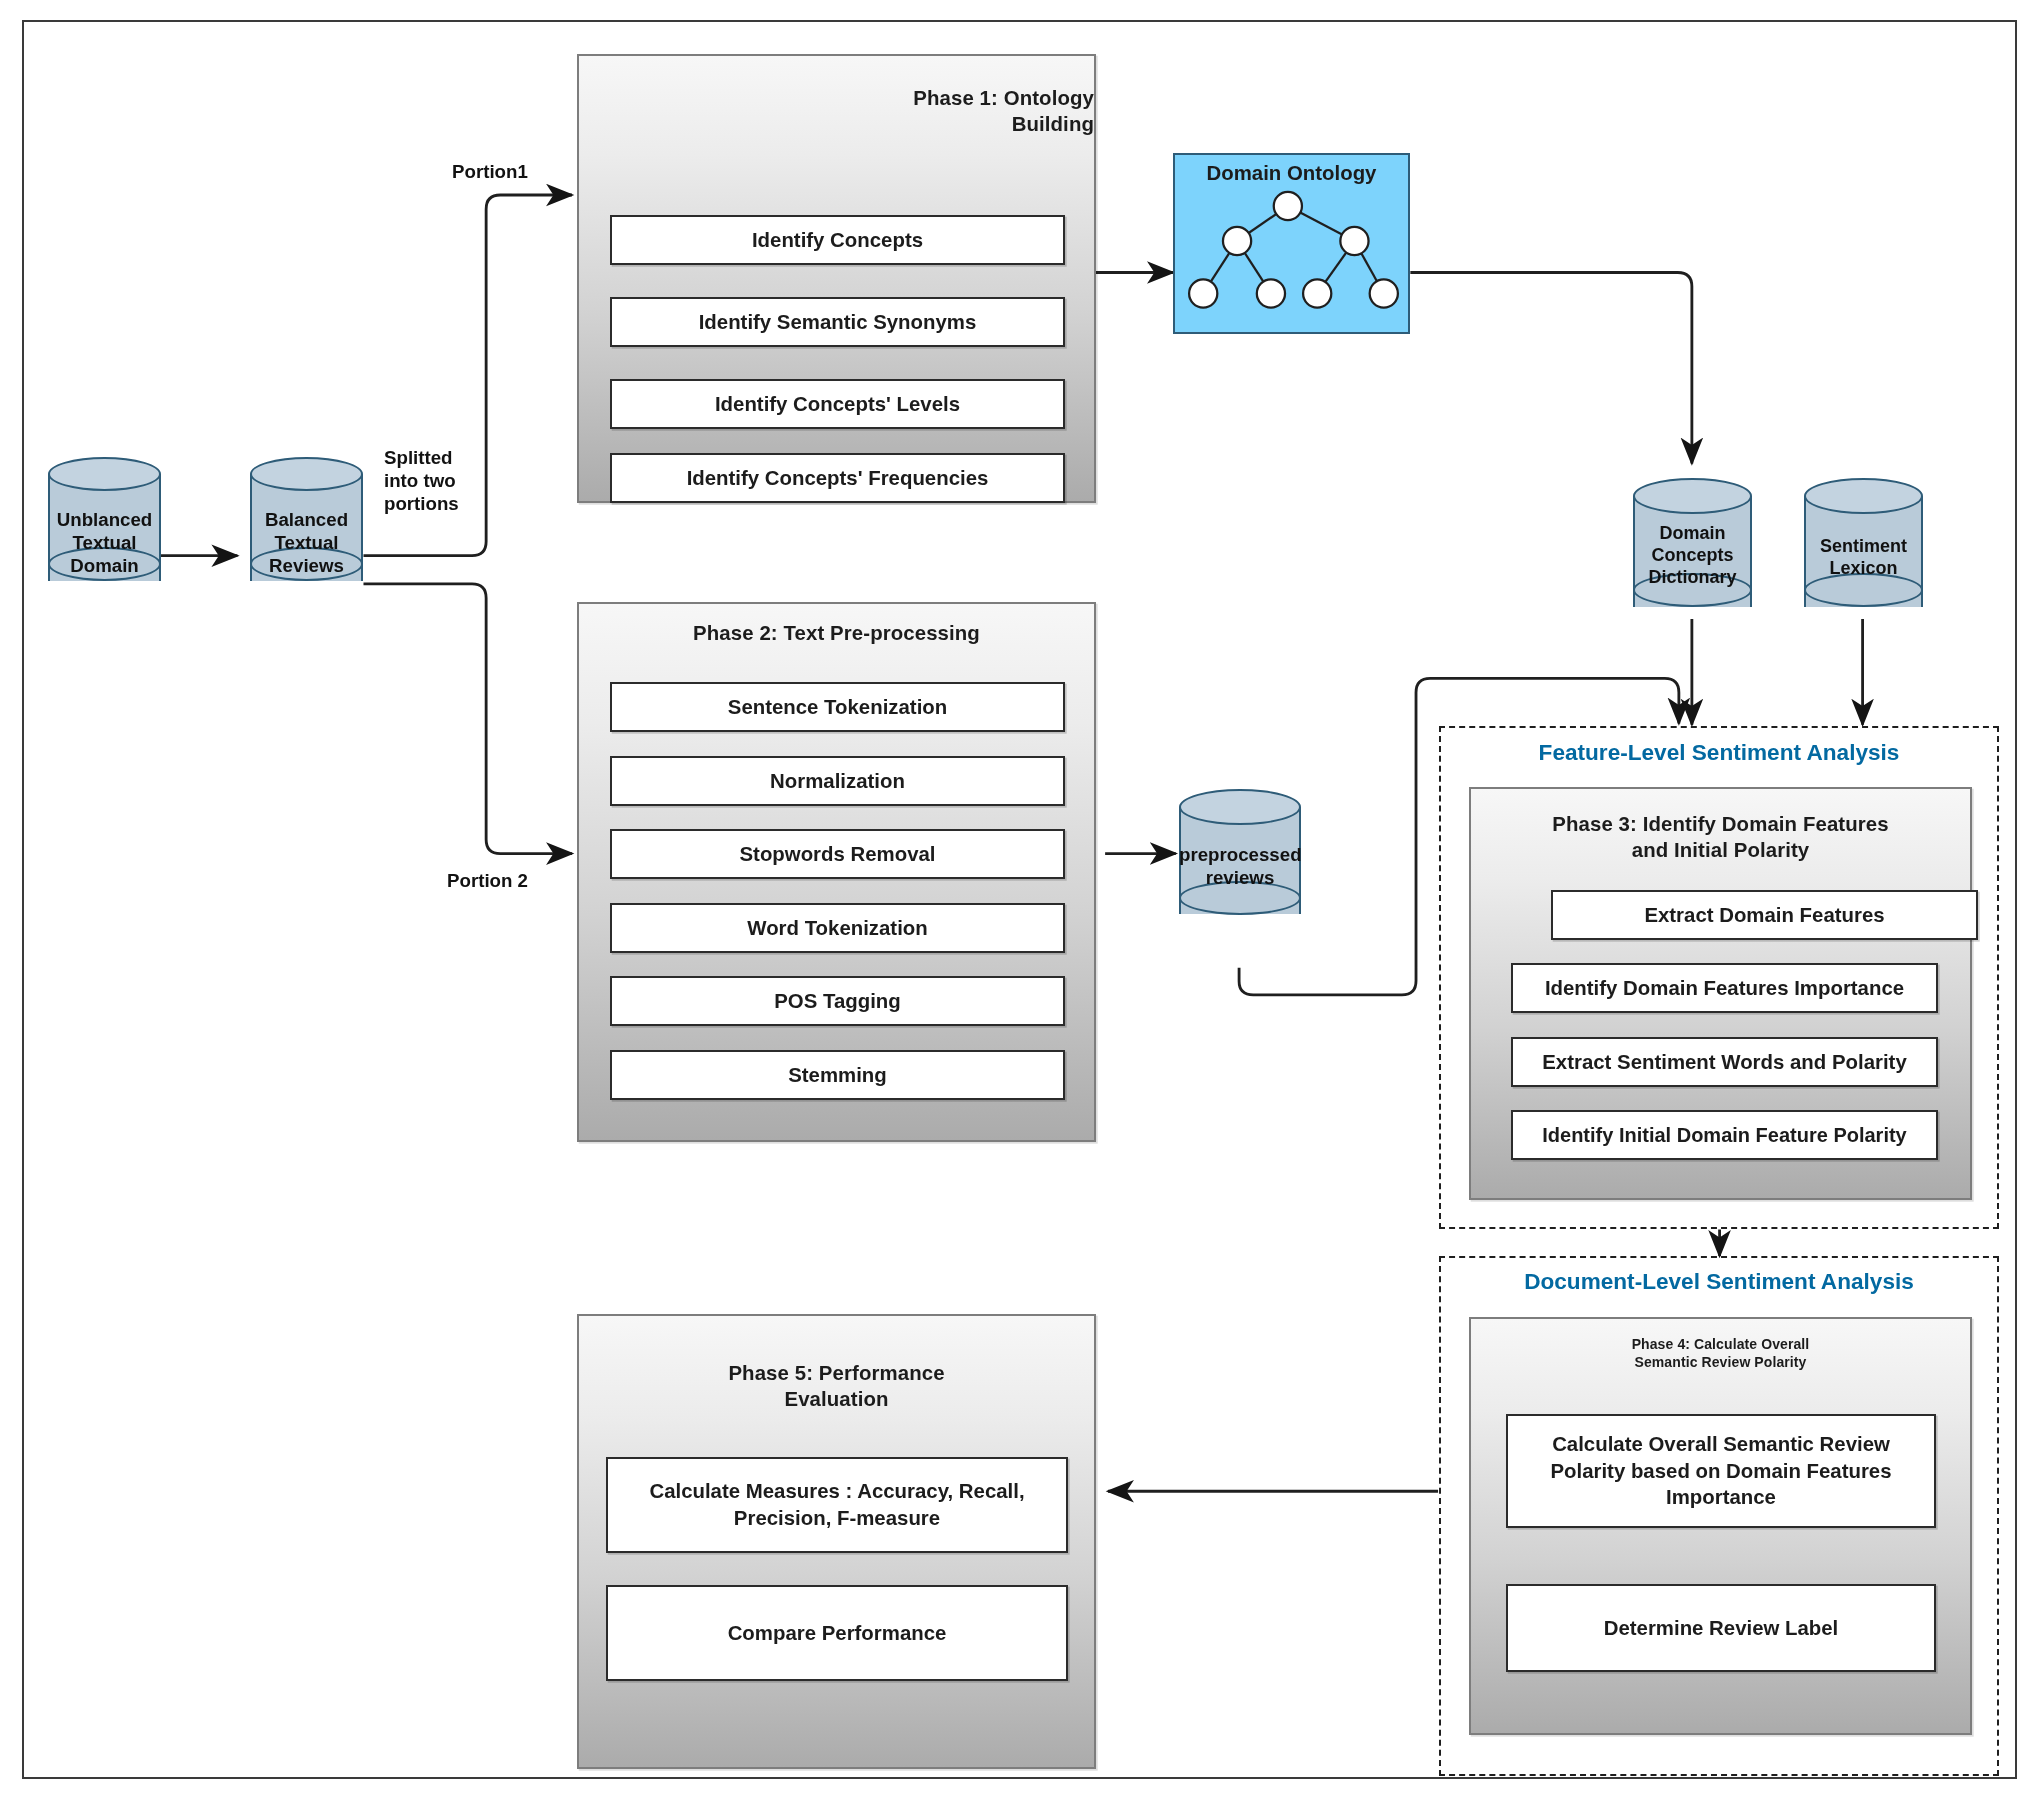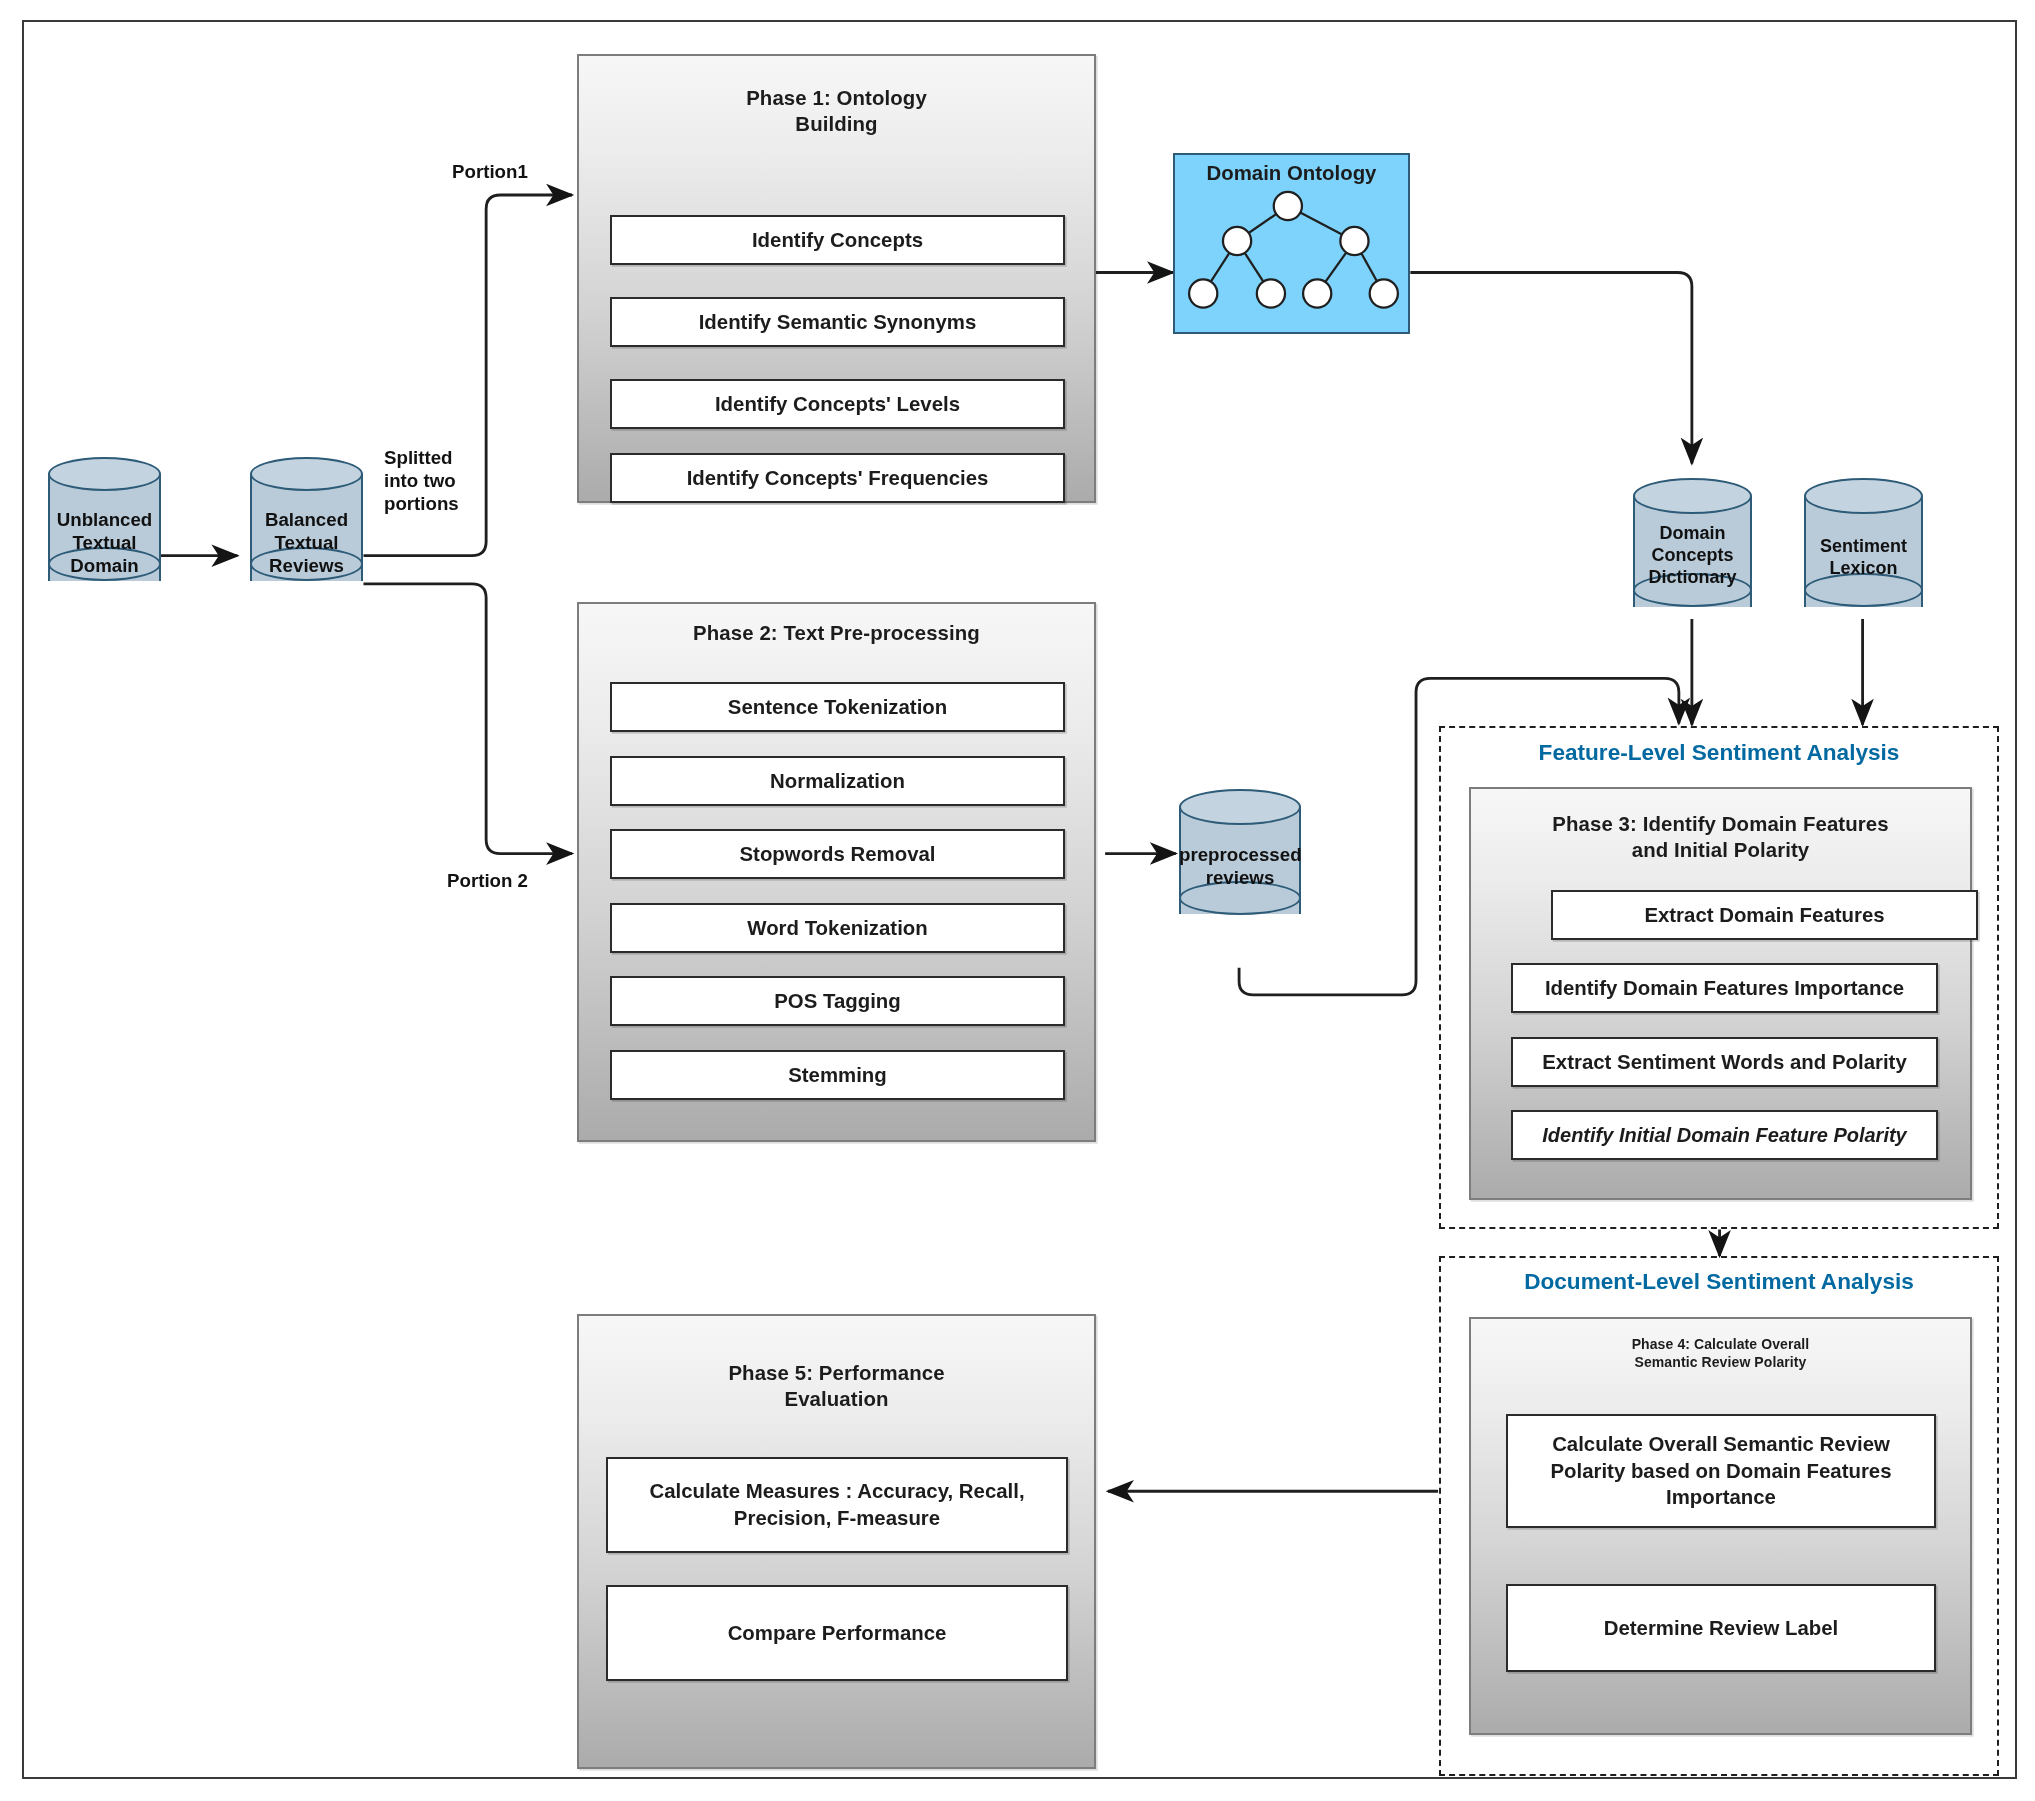--- a/index.html
+++ b/index.html
@@ -193,21 +193,21 @@
 Reviews</div>
   </div>
 
   <div class="edge-label" style="left:384px; top:447px; font-size:18.7px; text-align:left;">Splitted
 into two
 portions</div>
   <div class="edge-label" style="left:452px; top:161px; font-size:18.7px;">Portion1</div>
   <div class="edge-label" style="left:447px; top:870px; font-size:18.7px;">Portion 2</div>
 
   <div class="phase-panel" style="left:577px; top:54px; width:519px; height:449px;">
-    <div class="phase-title" style="margin-top:29px; font-size:20.4px; white-space:pre-line;">Phase 1: Ontology
+    <div class="phase-title" style="margin-top:29px; font-size:20.4px; white-space:pre-line;text-align:right;">Phase 1: Ontology
 Building</div>
     <div class="step-box" style="position:absolute; left:31px; top:159px; width:455px; height:50px; font-size:20.4px;">Identify Concepts</div>
     <div class="step-box" style="position:absolute; left:31px; top:241px; width:455px; height:50px; font-size:20.4px;">Identify Semantic Synonyms</div>
     <div class="step-box" style="position:absolute; left:31px; top:323px; width:455px; height:50px; font-size:20.4px;">Identify Concepts' Levels</div>
     <div class="step-box" style="position:absolute; left:31px; top:397px; width:455px; height:50px; font-size:20.4px;">Identify Concepts' Frequencies</div>
   </div>
 
   <div id="ontology-box" style="left:1173px; top:153px; width:237px; height:181px;">
     <div class="ont-title" style="font-size:20.4px;">Domain Ontology</div>
     <svg style="position:absolute; left:0; top:0; width:237px; height:181px;" viewBox="0 0 420 320" xmlns="http://www.w3.org/2000/svg">
@@ -267,21 +267,21 @@
   </div>
 
   <div class="dashed-region" style="left:1439px; top:726px; width:560px; height:503px;">
     <div class="region-title" style="top:12.4px; font-size:22.6px;">Feature-Level Sentiment Analysis</div>
     <div class="phase-panel" style="left:28px; top:59px; width:503px; height:413px;">
       <div class="phase-title" style="margin-top:21.5px; font-size:20.4px; white-space:pre-line;">Phase 3: Identify Domain Features
 and Initial Polarity</div>
       <div class="step-box" style="position:absolute; left:52px; top:101px; width:427px; height:50px; font-size:20.4px;margin-left:28px;">Extract Domain Features</div>
       <div class="step-box" style="position:absolute; left:40px; top:174px; width:427px; height:50px; font-size:20.4px;">Identify Domain Features Importance</div>
       <div class="step-box" style="position:absolute; left:40px; top:248px; width:427px; height:50px; font-size:20.4px;">Extract Sentiment Words and Polarity</div>
-      <div class="step-box" style="position:absolute; left:40px; top:321px; width:427px; height:50px; font-size:20px;font-style:italic;">Identify Initial Domain Feature Polarity</div>
+      <div class="step-box" style="position:absolute; left:40px; top:321px; width:427px; height:50px; font-size:20px;">Identify Initial Domain Feature Polarity</div>
     </div>
   </div>
 
   <div class="dashed-region" style="left:1439px; top:1256px; width:560px; height:520px;">
     <div class="region-title" style="top:11.3px; font-size:22.6px;">Document-Level Sentiment Analysis</div>
     <div class="phase-panel" style="left:28px; top:59px; width:503px; height:418px;">
       <div class="phase-title" style="margin-top:17px; font-size:14px; white-space:pre-line;">Phase 4: Calculate Overall
 Semantic Review Polarity</div>
       <div class="step-box" style="position:absolute; left:35px; top:95px; width:430px; height:114px; font-size:20.4px; padding:0 12.4px;">Calculate Overall Semantic Review Polarity based on Domain Features Importance</div>
       <div class="step-box" style="position:absolute; left:35px; top:265px; width:430px; height:88px; font-size:20.4px;">Determine Review Label</div>

